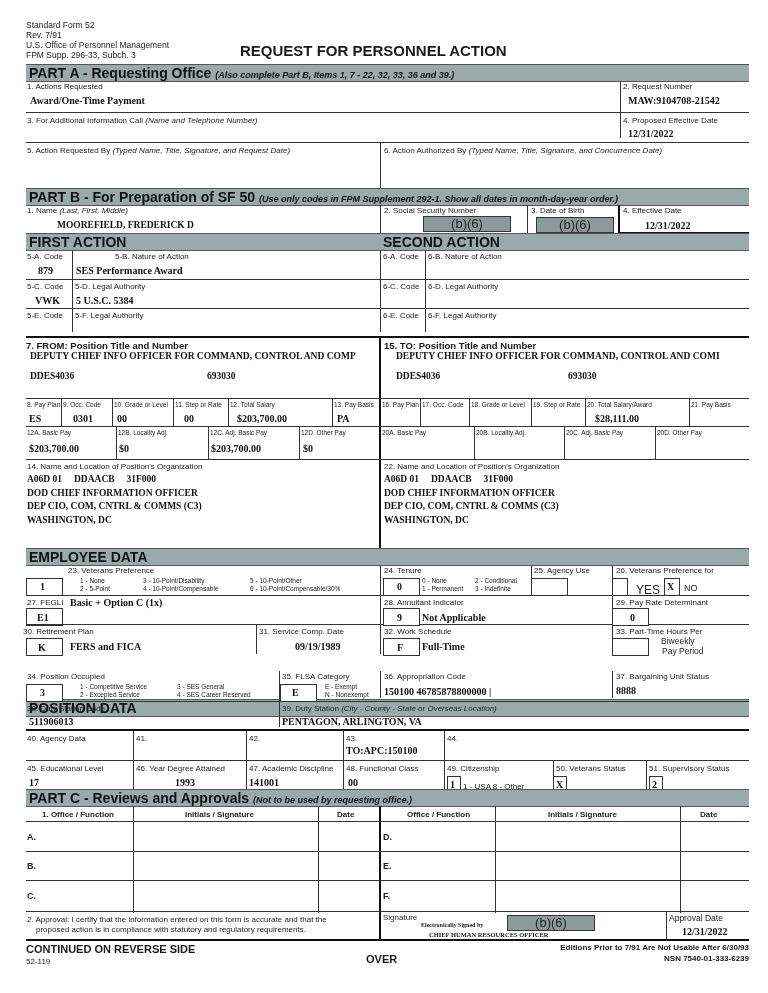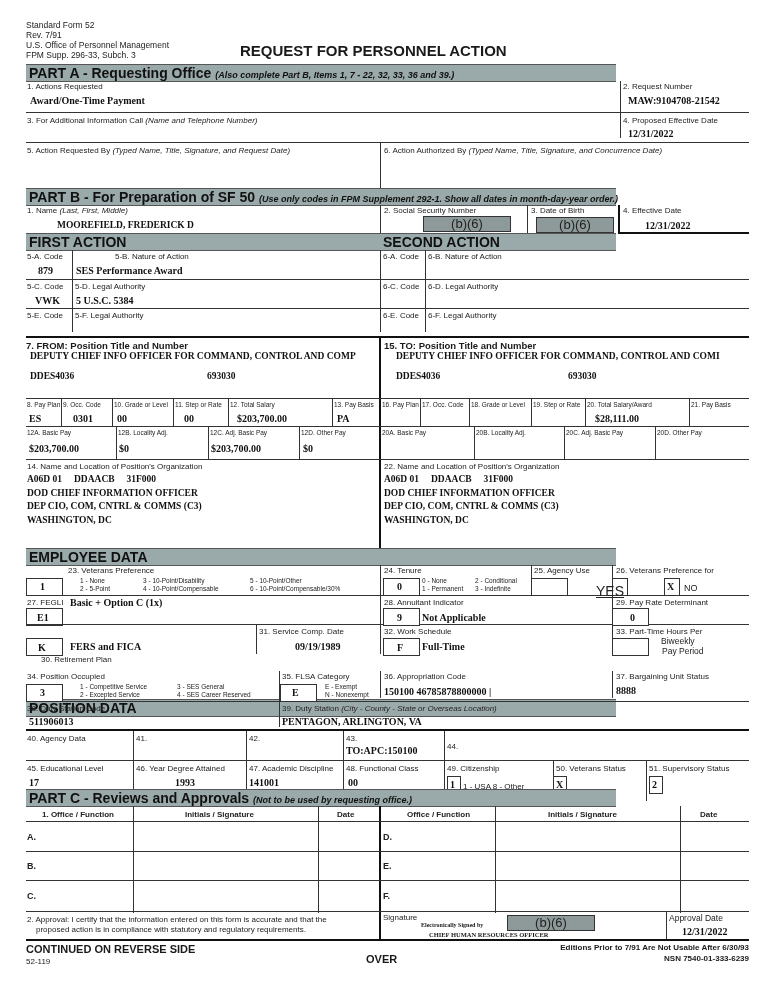--- a/index.html
+++ b/index.html
@@ -2,21 +2,21 @@
 <html><head>
 <meta charset="utf-8">
 <style>
   html, body { margin:0; padding:0; background:#fff; }
   body { width:768px; height:993px; position:relative; overflow:hidden; font-family:"Liberation Sans", sans-serif; color:#1a1a1a; }
   .abs { position:absolute; }
   .lbl { font-family:"Liberation Sans", sans-serif; font-size:8px; color:#222; white-space:nowrap; }
   .lbl i { font-style:italic; }
   .tiny { font-size:6.5px; }
   .val { font-family:"Liberation Serif", serif; font-weight:bold; font-size:10px; color:#111; white-space:nowrap; }
-  .bar { position:absolute; background:#9aa9a9; border-top:1px solid #555; border-bottom:1px solid #555; height:16px; left:26px; width:590px; }
+  .bar { position:absolute; background:#9aa9a9; border-top:1px solid #555; border-bottom:1px solid #555; height:16px; left:26px; width:723px; }
   .bar .t { position:absolute; left:3px; top:0px; font-weight:bold; font-size:14px; color:#111; white-space:nowrap; }
   .bar .s { font-style:italic; font-weight:bold; font-size:9px; }
   .hl { position:absolute; height:1px; background:#333; }
   .hlb { position:absolute; height:2px; background:#111; }
   .vl { position:absolute; width:1px; background:#333; }
   .vlb { position:absolute; width:2px; background:#111; }
   .box { position:absolute; border:1px solid #333; background:#fff; }
   .redact { position:absolute; background:#8e9a9a; border:1px solid #333; font-family:"Liberation Sans", sans-serif; font-size:13px; color:#222; text-align:center; line-height:14px; }
   .hdrtitle { font-weight:bold; font-size:15px; }
 </style>
@@ -186,21 +186,21 @@
 <div class="abs lbl tiny" style="left:250px;top:577px;line-height:8px;">
     <div>5 - 10-Point/Other</div>
     <div>6 - 10-Point/Compensable/30%</div>
   </div>
 <div class="hl" style="left:26px;top:595px;width:723px;"></div>
 <div class="abs lbl" style="left:27px;top:598px;">27. FEGLI</div>
 <div class="abs val" style="left:70px;top:597px;">Basic + Option C (1x)</div>
 <div class="box" style="left:26px;top:608px;width:35px;height:16px;"></div>
 <div class="abs val" style="left:37px;top:612px;">E1</div>
 <div class="hl" style="left:26px;top:624px;width:723px;"></div>
-<div class="abs lbl" style="left:41px;top:627px;margin-top:28px;">30. Retirement Plan</div>
+<div class="abs lbl" style="left:23px;top:627px;">30. Retirement Plan</div>
 <div class="box" style="left:26px;top:638px;width:35px;height:16px;"></div>
 <div class="abs val" style="left:38px;top:642px;">K</div>
 <div class="abs val" style="left:70px;top:641px;">FERS and FICA</div>
 <div class="vl" style="left:256px;top:624px;height:30px;"></div>
 <div class="abs lbl" style="left:259px;top:627px;">31. Service Comp. Date</div>
 <div class="abs val" style="left:295px;top:641px;">09/19/1989</div>
 
 <div class="vl" style="left:380px;top:565px;height:89px;"></div>
 <div class="abs lbl" style="left:384px;top:566px;">24. Tenure</div>
 <div class="box" style="left:383px;top:578px;width:35px;height:16px;"></div>
@@ -212,21 +212,21 @@
 <div class="abs lbl tiny" style="left:475px;top:577px;line-height:8px;">
     <div>2 - Conditional</div>
     <div>3 - Indefinite</div>
   </div>
 <div class="vl" style="left:531px;top:565px;height:30px;"></div>
 <div class="abs lbl" style="left:534px;top:566px;">25. Agency Use</div>
 <div class="box" style="left:531px;top:578px;width:35px;height:16px;"></div>
 <div class="vl" style="left:612px;top:565px;height:89px;"></div>
 <div class="abs lbl" style="left:616px;top:566px;">26. Veterans Preference for</div>
 <div class="box" style="left:612px;top:578px;width:14px;height:16px;"></div>
-<div class="abs lbl" style="left:596px;top:583px;font-size:14px;text-decoration:underline;">YES</div>
+<div class="abs lbl" style="left:636px;top:583px;font-size:12px;text-decoration:underline;">YES</div>
 <div class="box" style="left:664px;top:578px;width:14px;height:16px;"></div>
 <div class="abs val" style="left:667px;top:581px;">X</div>
 <div class="abs lbl" style="left:684px;top:583px;font-size:9px;">NO</div>
 <div class="abs lbl" style="left:384px;top:598px;">28. Annuitant Indicator</div>
 <div class="box" style="left:383px;top:608px;width:35px;height:16px;"></div>
 <div class="abs val" style="left:397px;top:612px;">9</div>
 <div class="abs val" style="left:422px;top:612px;">Not Applicable</div>
 <div class="abs lbl" style="left:616px;top:598px;">29. Pay Rate Determinant</div>
 <div class="box" style="left:612px;top:608px;width:35px;height:16px;"></div>
 <div class="abs val" style="left:630px;top:612px;">0</div>
@@ -276,21 +276,21 @@
 <div class="hlb" style="left:26px;top:729px;width:723px;"></div>
 <div class="vl" style="left:133px;top:731px;height:70px;"></div>
 <div class="vl" style="left:246px;top:731px;height:70px;"></div>
 <div class="vl" style="left:343px;top:731px;height:70px;"></div>
 <div class="vl" style="left:444px;top:731px;height:70px;"></div>
 <div class="abs lbl" style="left:27px;top:734px;">40. Agency Data</div>
 <div class="abs lbl" style="left:136px;top:734px;">41.</div>
 <div class="abs lbl" style="left:249px;top:734px;">42.</div>
 <div class="abs lbl" style="left:346px;top:734px;">43.</div>
 <div class="abs val" style="left:346px;top:745px;">TO:APC:150100</div>
-<div class="abs lbl" style="left:447px;top:734px;margin-top:8px;">44.</div>
+<div class="abs lbl" style="left:447px;top:734px;">44.</div>
 <div class="hl" style="left:26px;top:760px;width:723px;"></div>
 <div class="abs lbl" style="left:27px;top:764px;">45. Educational Level</div>
 <div class="abs val" style="left:29px;top:777px;">17</div>
 <div class="abs lbl" style="left:136px;top:764px;">46. Year Degree Attained</div>
 <div class="abs val" style="left:175px;top:777px;">1993</div>
 <div class="abs lbl" style="left:249px;top:764px;">47. Academic Discipline</div>
 <div class="abs val" style="left:249px;top:777px;">141001</div>
 <div class="abs lbl" style="left:346px;top:764px;">48. Functional Class</div>
 <div class="abs val" style="left:348px;top:777px;">00</div>
 <div class="abs lbl" style="left:447px;top:764px;">49. Citizenship</div>

